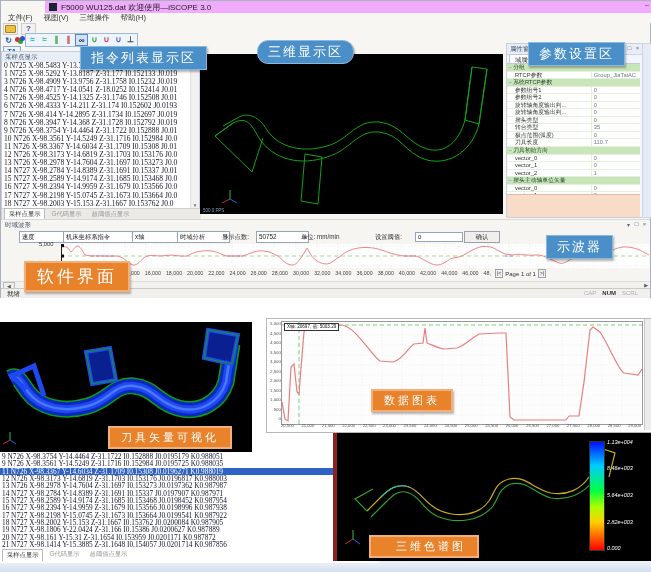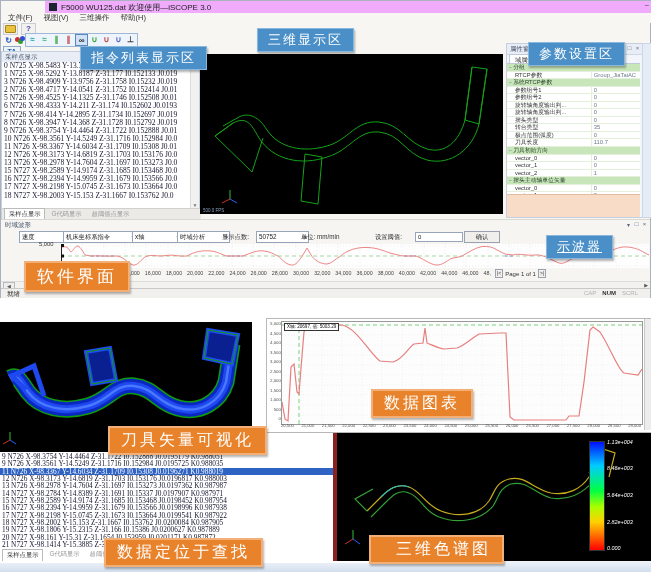--- a/index.html
+++ b/index.html
@@ -86,21 +86,21 @@
   .tooltip{position:absolute;left:2px;top:1px;border:1px solid #333;background:#fff;font-size:4.6px;line-height:6px;padding:0 2px;color:#111;white-space:nowrap;}
   .chscroll{position:absolute;right:0;top:0;width:7px;height:111px;background:#ececec;border-left:1px solid #c8c8c8;}
   .spectrum{position:absolute;left:333px;top:433px;width:318px;height:128px;background:#000;border-left:4px solid #8b2222;z-index:7;}
   .cbar{position:absolute;left:252px;top:8px;width:14px;height:108px;border:1px solid #333;
         background:linear-gradient(#0010ff,#00ccff 22%,#00ff44 45%,#aaff00 60%,#ffd000 74%,#ff6a00 87%,#ff0000);}
   .cbl{position:absolute;left:270px;width:46px;font-size:5.4px;color:#fff;font-style:italic;white-space:nowrap;}
   .bottomstrip{position:absolute;left:0;top:561px;width:651px;height:11px;background:linear-gradient(#eef3f9,#d3dfee);}
   
   .tag{position:absolute;color:#fff;text-align:center;white-space:nowrap;z-index:30;}
   .tag.blue{background:#4a8fc7;border:1px solid #8ab8dc;box-shadow:1px 2px 2px rgba(0,0,0,.3);font-size:13px;padding:2px 10px;letter-spacing:2px;}
-  .tag.orange{background:#e8832c;border:2px solid #f2b078;box-shadow:1px 2px 2px rgba(0,0,0,.3);font-size:16px;padding:2px 11px;letter-spacing:3px;}
+  .tag.orange{background:#e8832c;border:2px solid #f2b078;box-shadow:1px 2px 2px rgba(0,0,0,.3);font-size:11px;padding:2px 11px;letter-spacing:3px;}
 </style>
 </head>
 <body>
 
 <div class="screen">
 
   <div class="app">
 
     <div class="titlebar">
       <div class="titleicon"></div>
@@ -154,30 +154,31 @@
         <span class="t">采样点显示</span>
         <span class="dock-ic" style="right:16px;">▾</span>
         <span class="dock-ic" style="right:9px;">□</span>
         <span class="dock-ic" style="right:1px;">×</span>
       </div>
       <div class="gcode-list">
 
       <div class="grow">0 N725 X-98.5483  Y-13.7403  Z-31.1776  I0.15204  J0.019</div>
           <div class="grow">1 N725 X-98.5292  Y-13.8187  Z-31.177  I0.152133  J0.019</div>
           <div class="grow">3 N726 X-98.4909  Y-13.9756  Z-31.1758  I0.15232  J0.019</div>
-          <div class="grow">2 N726 X-98.4717  Y-14.0541  Z-31.1752  I0.152414  J0.01</div>
+          <div class="grow">4 N726 X-98.4717  Y-14.0541  Z-18.0252  I0.152414  J0.01</div>
           <div class="grow">5 N726 X-98.4525  Y-14.1325  Z-31.1746  I0.152508  J0.01</div>
           <div class="grow">6 N726 X-98.4333  Y-14.211  Z-31.174  I0.152602  J0.0193</div>
           <div class="grow">7 N726 X-98.414  Y-14.2895  Z-31.1734  I0.152697  J0.019</div>
           <div class="grow">8 N726 X-98.3947  Y-14.368  Z-31.1728  I0.152792  J0.019</div>
           <div class="grow">9 N726 X-98.3754  Y-14.4464  Z-31.1722  I0.152888  J0.01</div>
           <div class="grow">10 N726 X-98.3561  Y-14.5249  Z-31.1716  I0.152984  J0.0</div>
           <div class="grow">11 N726 X-98.3367  Y-14.6034  Z-31.1709  I0.15308  J0.01</div>
           <div class="grow">12 N726 X-98.3173  Y-14.6819  Z-31.1703  I0.153176  J0.0</div>
           <div class="grow">13 N726 X-98.2978  Y-14.7604  Z-31.1697  I0.153273  J0.0</div>
+          <div class="grow">14 N727 X-98.2784  Y-14.8389  Z-31.1691  I0.15337  J0.01</div>
           <div class="grow">15 N727 X-98.2589  Y-14.9174  Z-31.1685  I0.153468  J0.0</div>
           <div class="grow">16 N727 X-98.2394  Y-14.9959  Z-31.1679  I0.153566  J0.0</div>
           <div class="grow">17 N727 X-98.2198  Y-15.0745  Z-31.1673  I0.153664  J0.0</div>
           <div class="grow">18 N727 X-98.2003  Y-15.153  Z-31.1667  I0.153762  J0.0</div>
         </div>
       <div class="vscroll">
         <span style="top:0;">▲</span>
         <span style="bottom:0;">▼</span>
       </div>
       <div class="ltabs">
@@ -437,21 +438,21 @@
         <div class="trow">9 N726 X-98.3754  Y-14.4464  Z-31.1722  I0.152888  J0.0195179  K0.988051</div>
         <div class="trow">9 N726 X-98.3561  Y-14.5249  Z-31.1716  I0.152984  J0.0195725  K0.988035</div>
         <div class="trow selected">11 N726 X-98.3367  Y-14.6034  Z-31.1709  I0.15308  J0.0196271  K0.988019</div>
         <div class="trow">12 N726 X-98.3173  Y-14.6819  Z-31.1703  I0.153176  J0.0196817  K0.988003</div>
         <div class="trow">13 N726 X-98.2978  Y-14.7604  Z-31.1697  I0.153273  J0.0197362  K0.987987</div>
         <div class="trow">14 N727 X-98.2784  Y-14.8389  Z-31.1691  I0.15337  J0.0197907  K0.987971</div>
         <div class="trow">15 N727 X-98.2589  Y-14.9174  Z-31.1685  I0.153468  J0.0198452  K0.987954</div>
         <div class="trow">16 N727 X-98.2394  Y-14.9959  Z-31.1679  I0.153566  J0.0198996  K0.987938</div>
         <div class="trow">17 N727 X-98.2198  Y-15.0745  Z-31.1673  I0.153664  J0.0199541  K0.987922</div>
         <div class="trow">18 N727 X-98.2002  Y-15.153  Z-31.1667  I0.153762  J0.0200084  K0.987905</div>
-        <div class="trow">19 N727 X-98.1806  Y-15.2315  Z-31.166  I0.15386  J0.0200627  K0.987889</div>
+        <div class="trow">19 N727 X-98.1806  Y-22.0424  Z-31.166  I0.15386  J0.0200627  K0.987889</div>
         <div class="trow">20 N727 X-98.161  Y-15.31  Z-31.1654  I0.153959  J0.0201171  K0.987872</div>
         <div class="trow">21 N727 X-98.1414  Y-15.3885  Z-31.1648  I0.154057  J0.0201714  K0.987856</div>
       </div>
     <div class="btabs">
 
     <div class="ltab active">采样点显示</div>
         <div class="ltab">G代码显示</div>
         <div class="ltab">超阈值点显示</div>
       </div>
   </div>
@@ -571,22 +572,21 @@
     <span class="cbl" style="top:6px;">1.13e+004</span>
     <span class="cbl" style="top:32px;">8.46e+003</span>
     <span class="cbl" style="top:59px;">5.64e+003</span>
     <span class="cbl" style="top:86px;">2.82e+003</span>
     <span class="cbl" style="top:112px;">0.000</span>
   </div>
 
   <div class="bottomstrip"></div>
 
   <div class="tag blue" style="left:80px;top:46px;">指令列表显示区</div>
-  <div class="tag blue" style="left:257px;top:28px;">三维显示区</div>
+  <div class="tag blue" style="left:257px;top:40px;border-radius:11px;">三维显示区</div>
   <div class="tag blue" style="left:528px;top:42px;">参数设置区</div>
-  <div class="tag blue" style="left:546px;top:235px;text-decoration:underline;">示波器</div>
+  <div class="tag blue" style="left:546px;top:235px;">示波器</div>
   <div class="tag orange" style="left:108px;top:426px;">刀具矢量可视化</div>
   <div class="tag orange" style="left:24px;top:261px;font-size:17px;">软件界面</div>
   <div class="tag orange" style="left:371px;top:389px;">数据图表</div>
-  <div class="tag orange" style="left:104px;top:538px;">数据定位于查找</div>
   <div class="tag orange" style="left:369px;top:535px;padding-left:25px;">三维色谱图</div>
 
 </div>
 
 </body></html>

